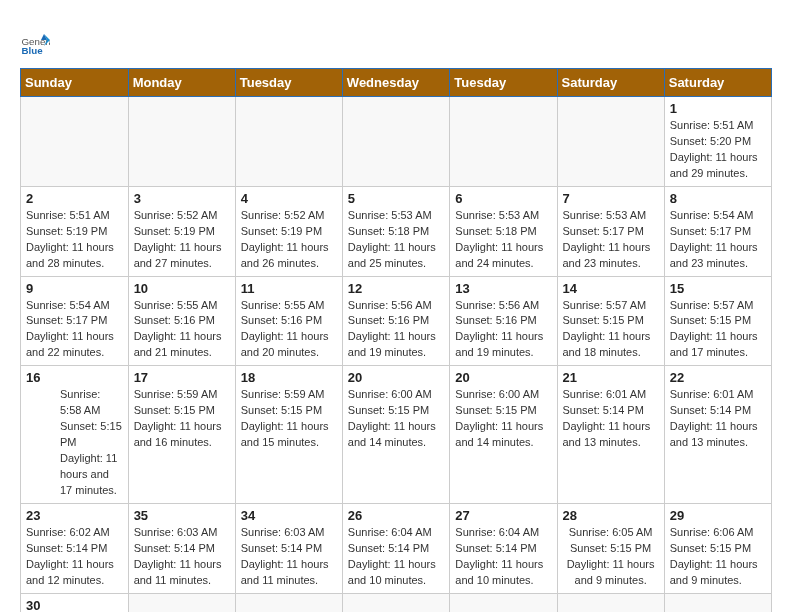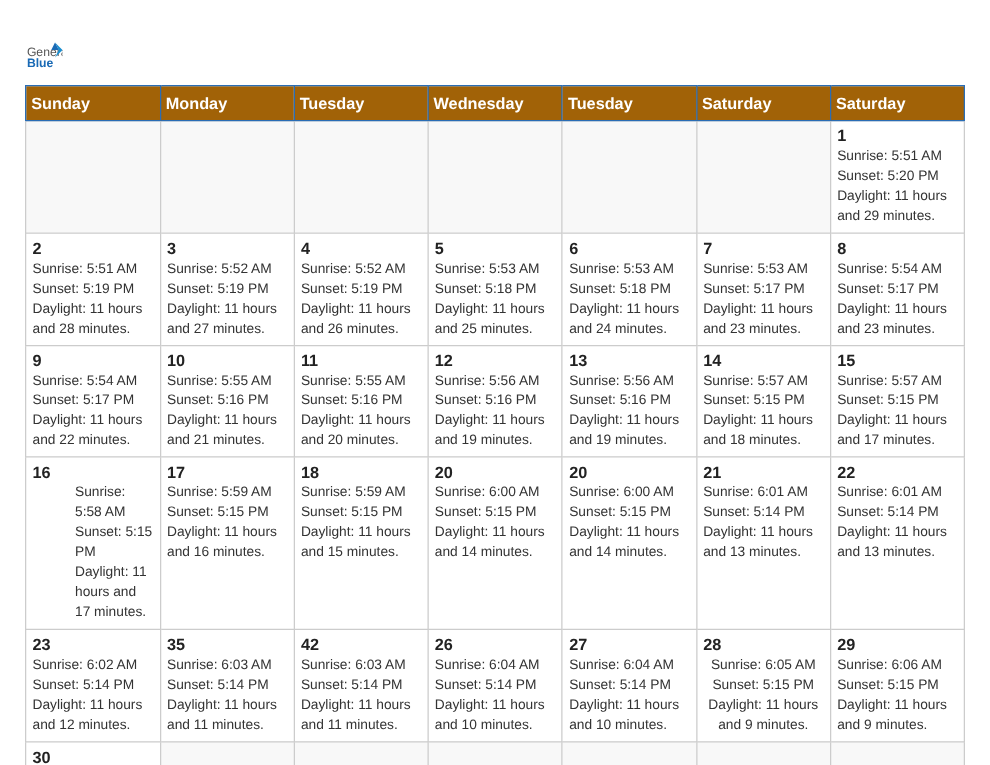--- a/index.html
+++ b/index.html
@@ -265,21 +265,21 @@
 Sunset: 5:14 PM
 Daylight: 11 hours and 12 minutes.</div>
         </td>
         <td>
           <span class="day-number">35</span>
           <div class="day-info" style="white-space: pre-line;">Sunrise: 6:03 AM
 Sunset: 5:14 PM
 Daylight: 11 hours and 11 minutes.</div>
         </td>
         <td>
-          <span class="day-number">42</span>
+          <span class="day-number">34</span>
           <div class="day-info" style="white-space: pre-line;">Sunrise: 6:03 AM
 Sunset: 5:14 PM
 Daylight: 11 hours and 11 minutes.</div>
         </td>
         <td>
           <span class="day-number">26</span>
           <div class="day-info" style="white-space: pre-line;">Sunrise: 6:04 AM
 Sunset: 5:14 PM
 Daylight: 11 hours and 10 minutes.</div>
         </td>

